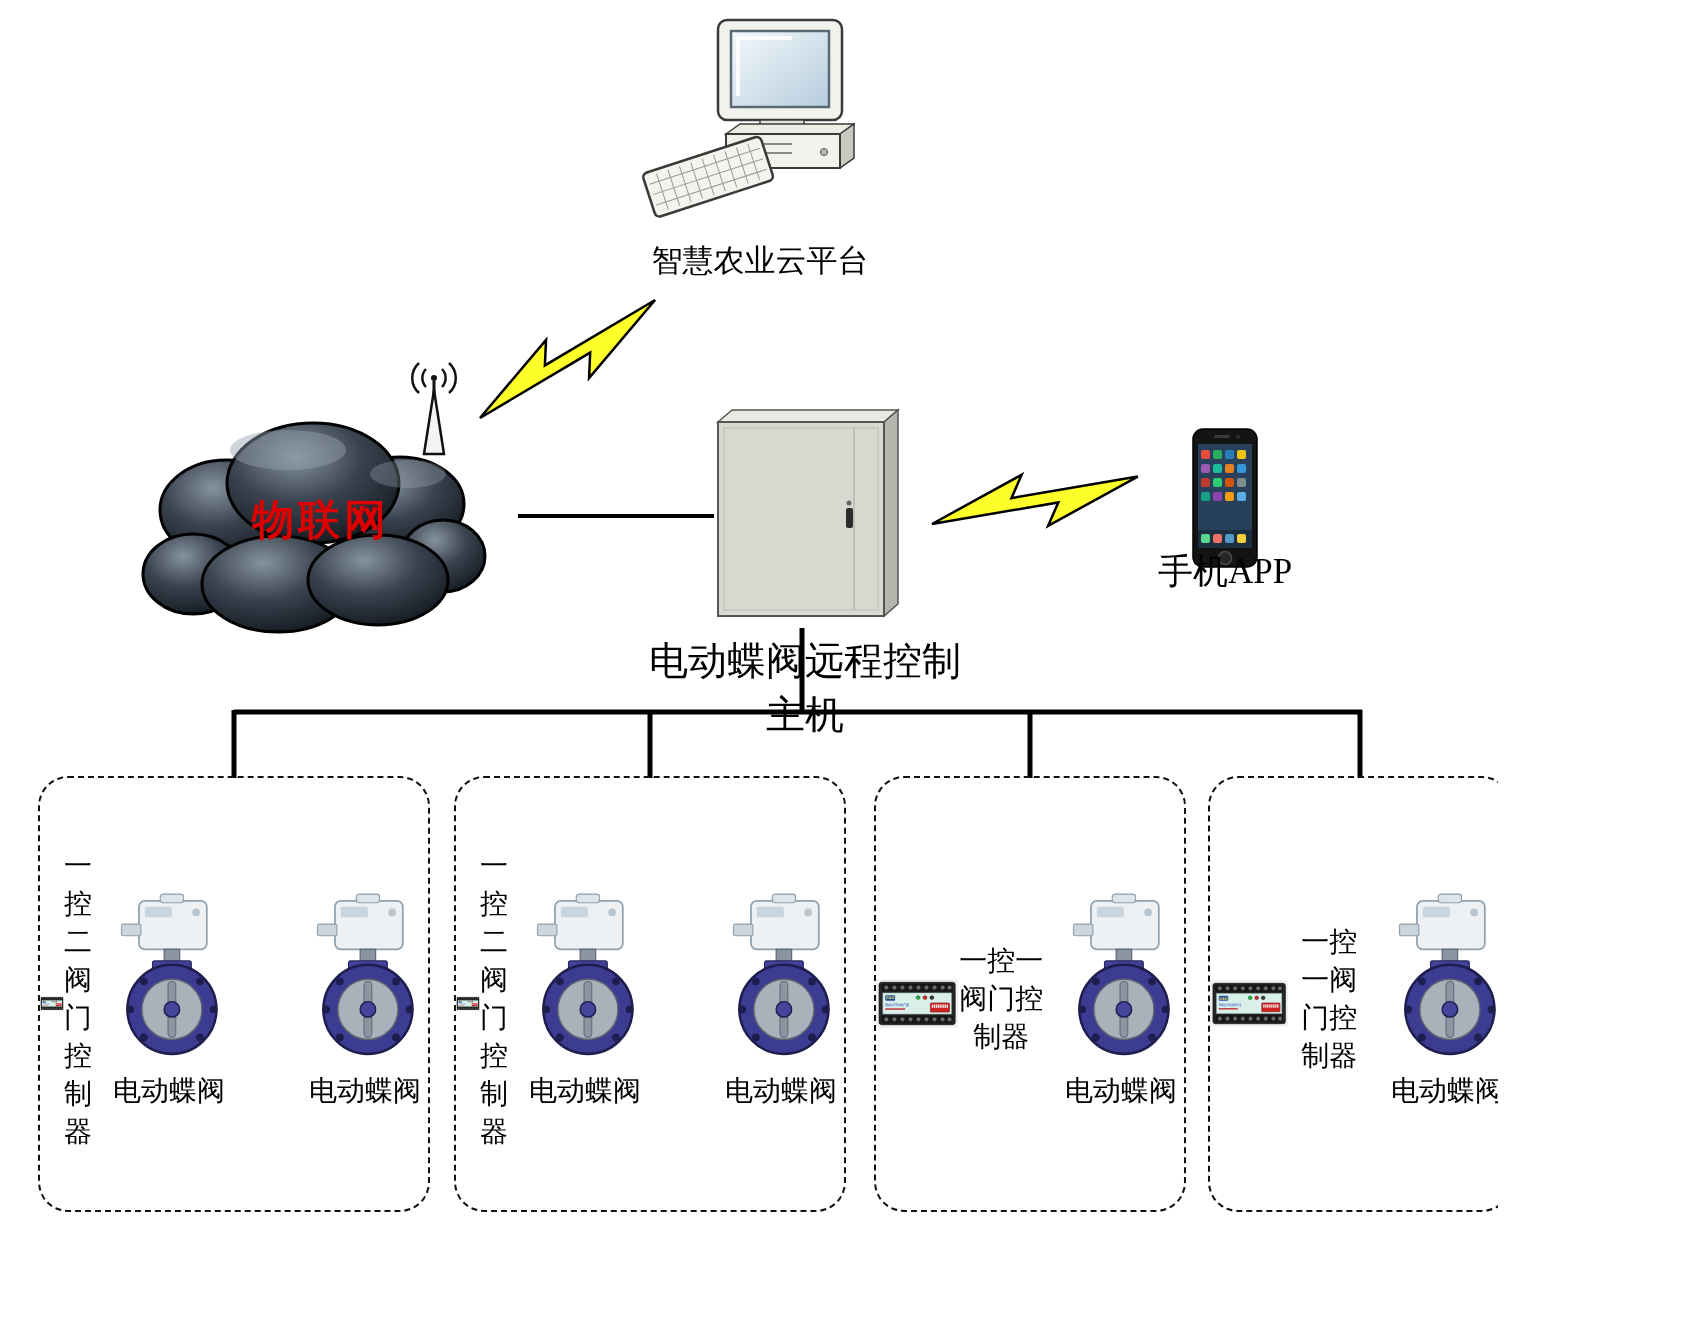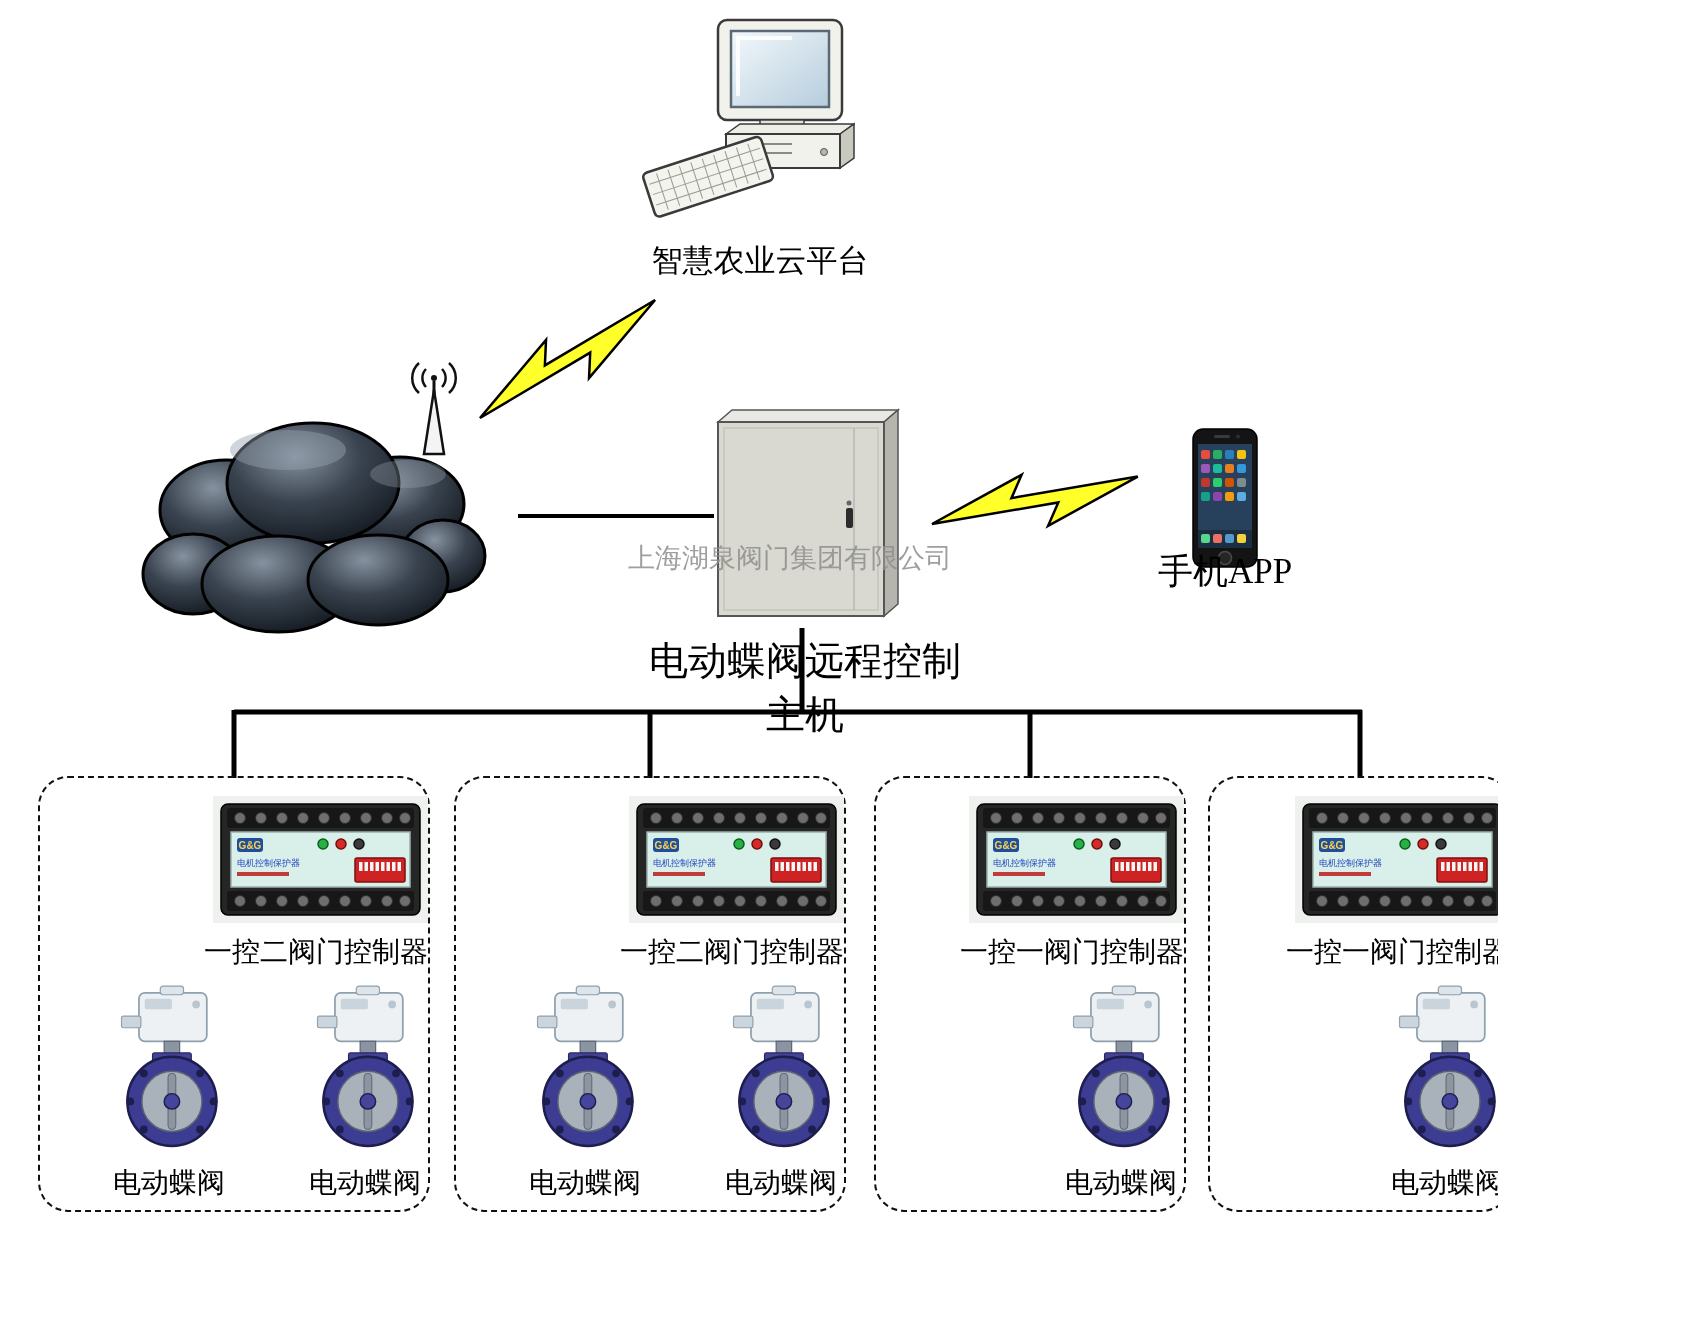--- a/index.html
+++ b/index.html
@@ -4,21 +4,21 @@
 <style>
   * { margin:0; padding:0; box-sizing:border-box; }
   html,body { background:#ffffff; }
   body { font-family:"Liberation Serif", serif; }
   .canvas { position:relative; width:1498px; height:1328px; background:#ffffff; overflow:hidden; }
   .abs { position:absolute; }
   .label { position:absolute; text-align:center; color:#000; }
   .big-label { font-size:30px; }
   .iot-label { font-size:42px; font-weight:bold; color:#dd0000; font-family:"Liberation Sans", sans-serif; letter-spacing:4px; }
   .watermark { font-size:27px; color:#8f8f8f; opacity:.85; }
-  .dashed-box { position:absolute; border:2.5px dashed #111; border-radius:30px; display:flex; flex-direction:column; align-items:flex-end; background:transparent; }
+  .dashed-box { position:absolute; border:2.5px dashed #111; border-radius:30px; display:flex; align-items:center; background:transparent; }
   .ctrl-svg { margin-top:18px; }
   .controller-label { position:static; font-size:28px; margin-top:10px; text-align:center; }
   .valves-row { display:flex; margin-top:12px; }
   .valve-unit { display:flex; flex-direction:column; align-items:center;margin-left:14px; }
   .valve-label { position:static; font-size:28px; margin-top:14px; text-align:center; }
 </style>
 </head>
 <body>
 
 <svg width="0" height="0" style="position:absolute" aria-hidden="true">
@@ -226,25 +226,25 @@
       <use href="#sym-computer"></use>
     </svg>
   <div class="label big-label" style="left:555px; top:240px; width:410px; font-size:31px; z-index:3">智慧农业云平台</div>
 
   <svg class="abs" style="left:138px; top:388px; z-index:2" width="352" height="262">
       <use href="#sym-cloud"></use>
     </svg>
   <svg class="abs" style="left:406px; top:356px; z-index:3" width="56" height="102">
       <use href="#sym-antenna"></use>
     </svg>
+  <div class="label iot-label" style="left:236px; top:492px; width:170px; z-index:4">物联网</div>
 
   <svg class="abs" style="left:702px; top:406px; z-index:2" width="200" height="224">
       <use href="#sym-cabinet"></use>
     </svg>
-  <div class="label watermark" style="left:610px; top:540px; width:360px; z-index:4">上海湖泉阀门集团有限公司</div>
   <div class="label big-label" style="left:640px; top:634px; width:330px; font-size:39px; z-index:3">电动蝶阀远程控制主机</div>
 
   <svg class="abs" style="left:1192px; top:428px; z-index:2" width="66" height="140">
       <use href="#sym-phone"></use>
     </svg>
   <div class="label big-label" style="left:1140px; top:548px; width:170px; font-size:35px; z-index:3">手机APP</div>
 
 
   <div class="dashed-box" style="left:38px; top:776px; width:392px; height:436px; z-index:2">
     <svg class="ctrl-svg" width="215" height="127">

